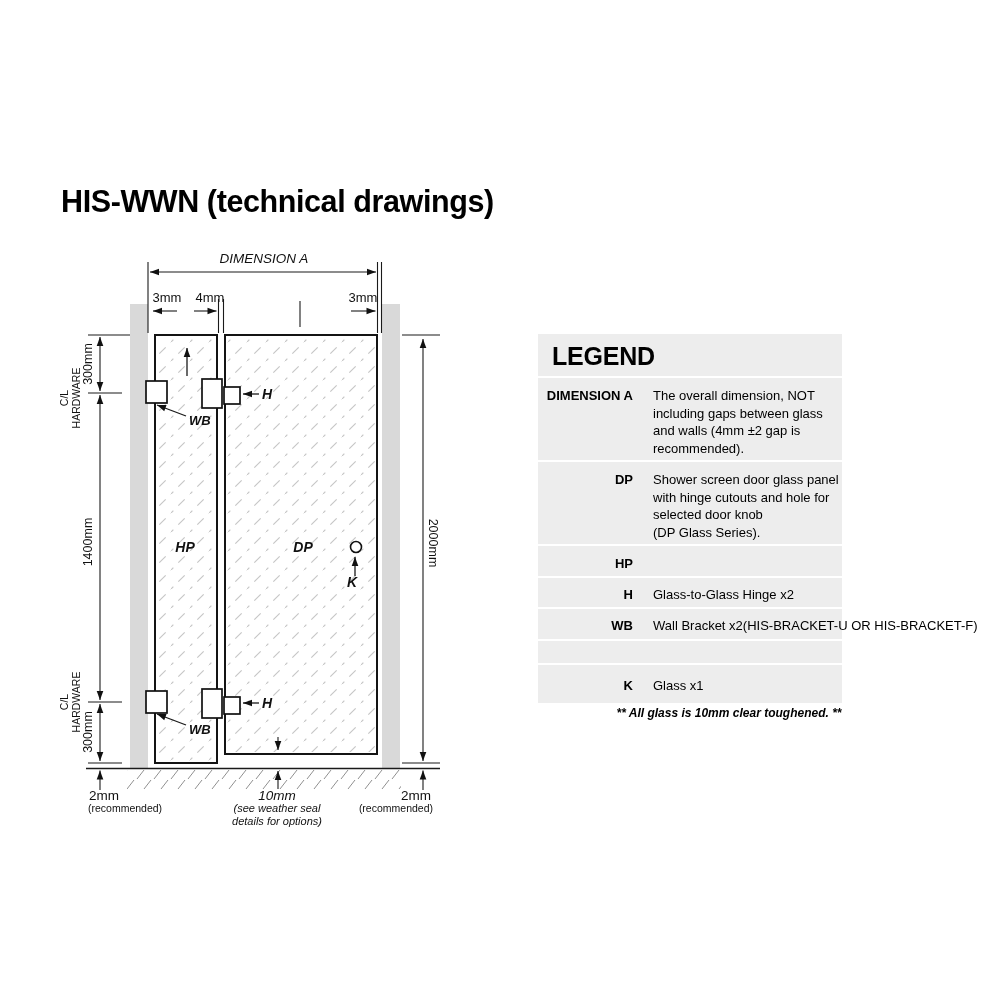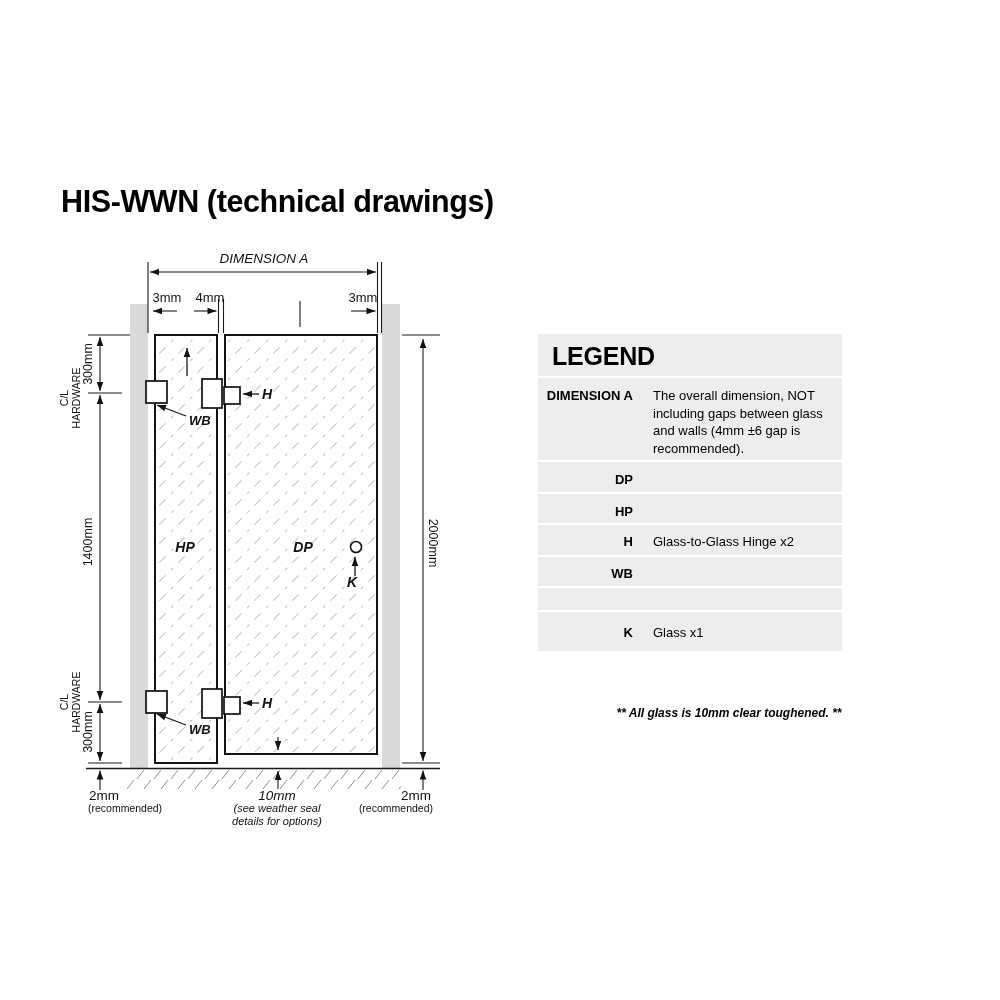--- a/index.html
+++ b/index.html
@@ -168,42 +168,51 @@
   </svg>
 
   <div class="legend">
     <div class="lg-head">LEGEND</div>
 
     <div class="lg-row pad-a">
       <div class="lg-key">DIMENSION A</div>
       <div class="lg-desc">
         <div>The overall dimension, NOT</div>
         <div>including gaps between glass</div>
-        <div>and walls (4mm ±6 gap is</div>
+        <div>and walls (4mm ±2 gap is</div>
         <div>recommended).</div>
       </div>
     </div>
 
     <div class="lg-row pad-a">
       <div class="lg-key">DP</div>
+      <div class="lg-desc">
+        <div>Shower screen door glass panel</div>
+        <div>with hinge cutouts and hole for</div>
+        <div>selected door knob</div>
+        <div>(DP Glass Series).</div>
+      </div>
     </div>
 
     <div class="lg-row pad-a">
       <div class="lg-key">HP</div>
     </div>
 
     <div class="lg-row pad-b">
       <div class="lg-key">H</div>
       <div class="lg-desc">
         <div>Glass-to-Glass Hinge x2</div>
       </div>
     </div>
 
     <div class="lg-row pad-b">
       <div class="lg-key">WB</div>
+      <div class="lg-desc">
+        <div>Wall Bracket x2(HIS-BRACKET-U OR HIS-BRACKET-F)</div>
+      </div>
     </div>
 
     <div class="lg-row lg-empty">
       <div class="lg-key"></div>
       <div class="lg-desc">
         <div></div>
       </div>
     </div>
 
     <div class="lg-row pad-k">

